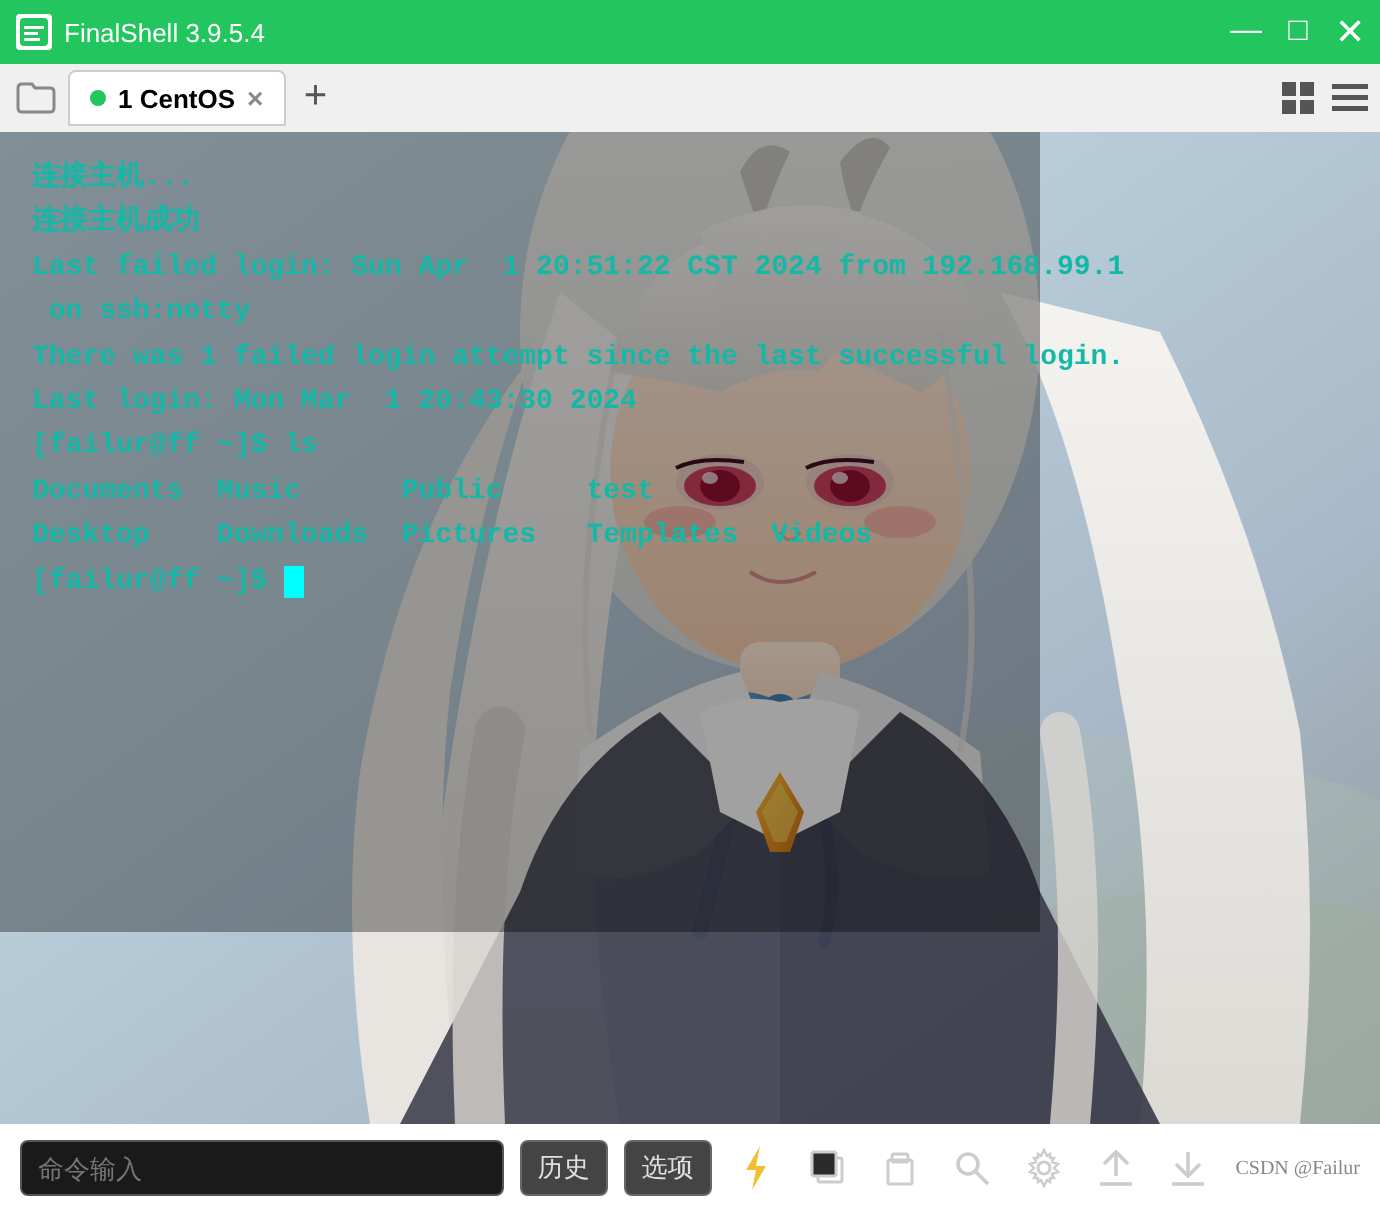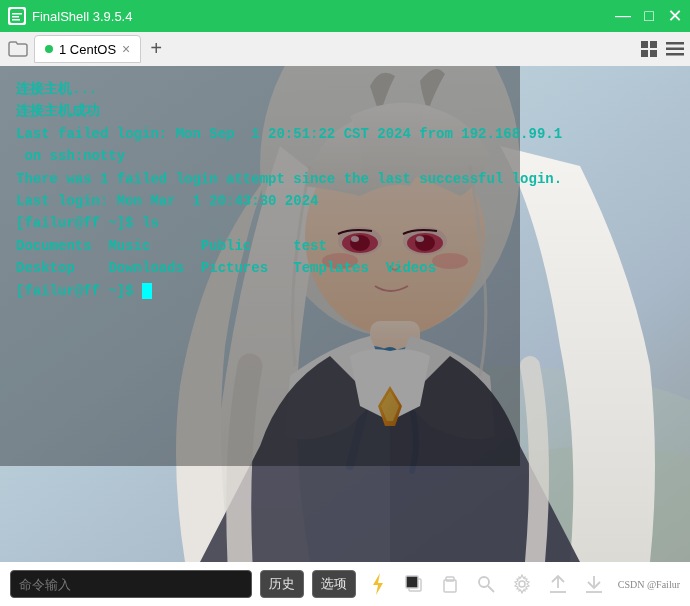--- a/index.html
+++ b/index.html
@@ -93,20 +93,21 @@
       background: #fff;
       border: 1px solid #ccc;
       border-radius: 4px 4px 0 0;
       display: flex;
       align-items: center;
       padding: 12px 10px;
       gap: 6px;
       font-size: 13px;
       font-family: Arial, sans-serif;
       cursor: pointer;
+      font-weight: bold;
     }
     .tab .tab-dot {
       width: 8px;
       height: 8px;
       background: #23c55e;
       border-radius: 50%;
     }
     .tab .tab-close {
       font-size: 14px;
       color: #888;
@@ -416,21 +417,21 @@
 
     <path d="M250 300 Q235 380 240 496" stroke="#d8d5d0" stroke-width="25" fill="none" stroke-linecap="round" opacity="0.8"></path>
     <path d="M530 300 Q545 380 535 496" stroke="#d8d5d0" stroke-width="20" fill="none" stroke-linecap="round" opacity="0.8"></path>
 
     <rect x="0" y="0" width="520" height="400" fill="rgba(0,0,0,0.35)"></rect>
   </svg>
 
   <div id="terminal">
     <span class="term-line term-cyan">连接主机...</span>
     <span class="term-line term-cyan">连接主机成功</span>
-    <span class="term-line term-cyan">Last failed login: Mon Sep  1 20:51:22 CST 2024 from 192.168.99.1</span>
+    <span class="term-line term-cyan">Last failed login: Sun Apr  1 20:51:22 CST 2024 from 192.168.99.1</span>
     <span class="term-line term-cyan"> on ssh:notty</span>
     <span class="term-line term-cyan">There was 1 failed login attempt since the last successful login.</span>
     <span class="term-line term-cyan">Last login: Mon Mar  1 20:43:30 2024</span>
     <span class="term-line term-cyan">[failur@ff ~]$ ls</span>
     <span class="term-line term-cyan">Documents  Music      Public     test</span>
     <span class="term-line term-cyan">Desktop    Downloads  Pictures   Templates  Videos</span>
     <span class="term-line term-cyan"><span>[failur@ff ~]$ </span><span class="cursor"></span></span>
   </div>
 </div>
 

